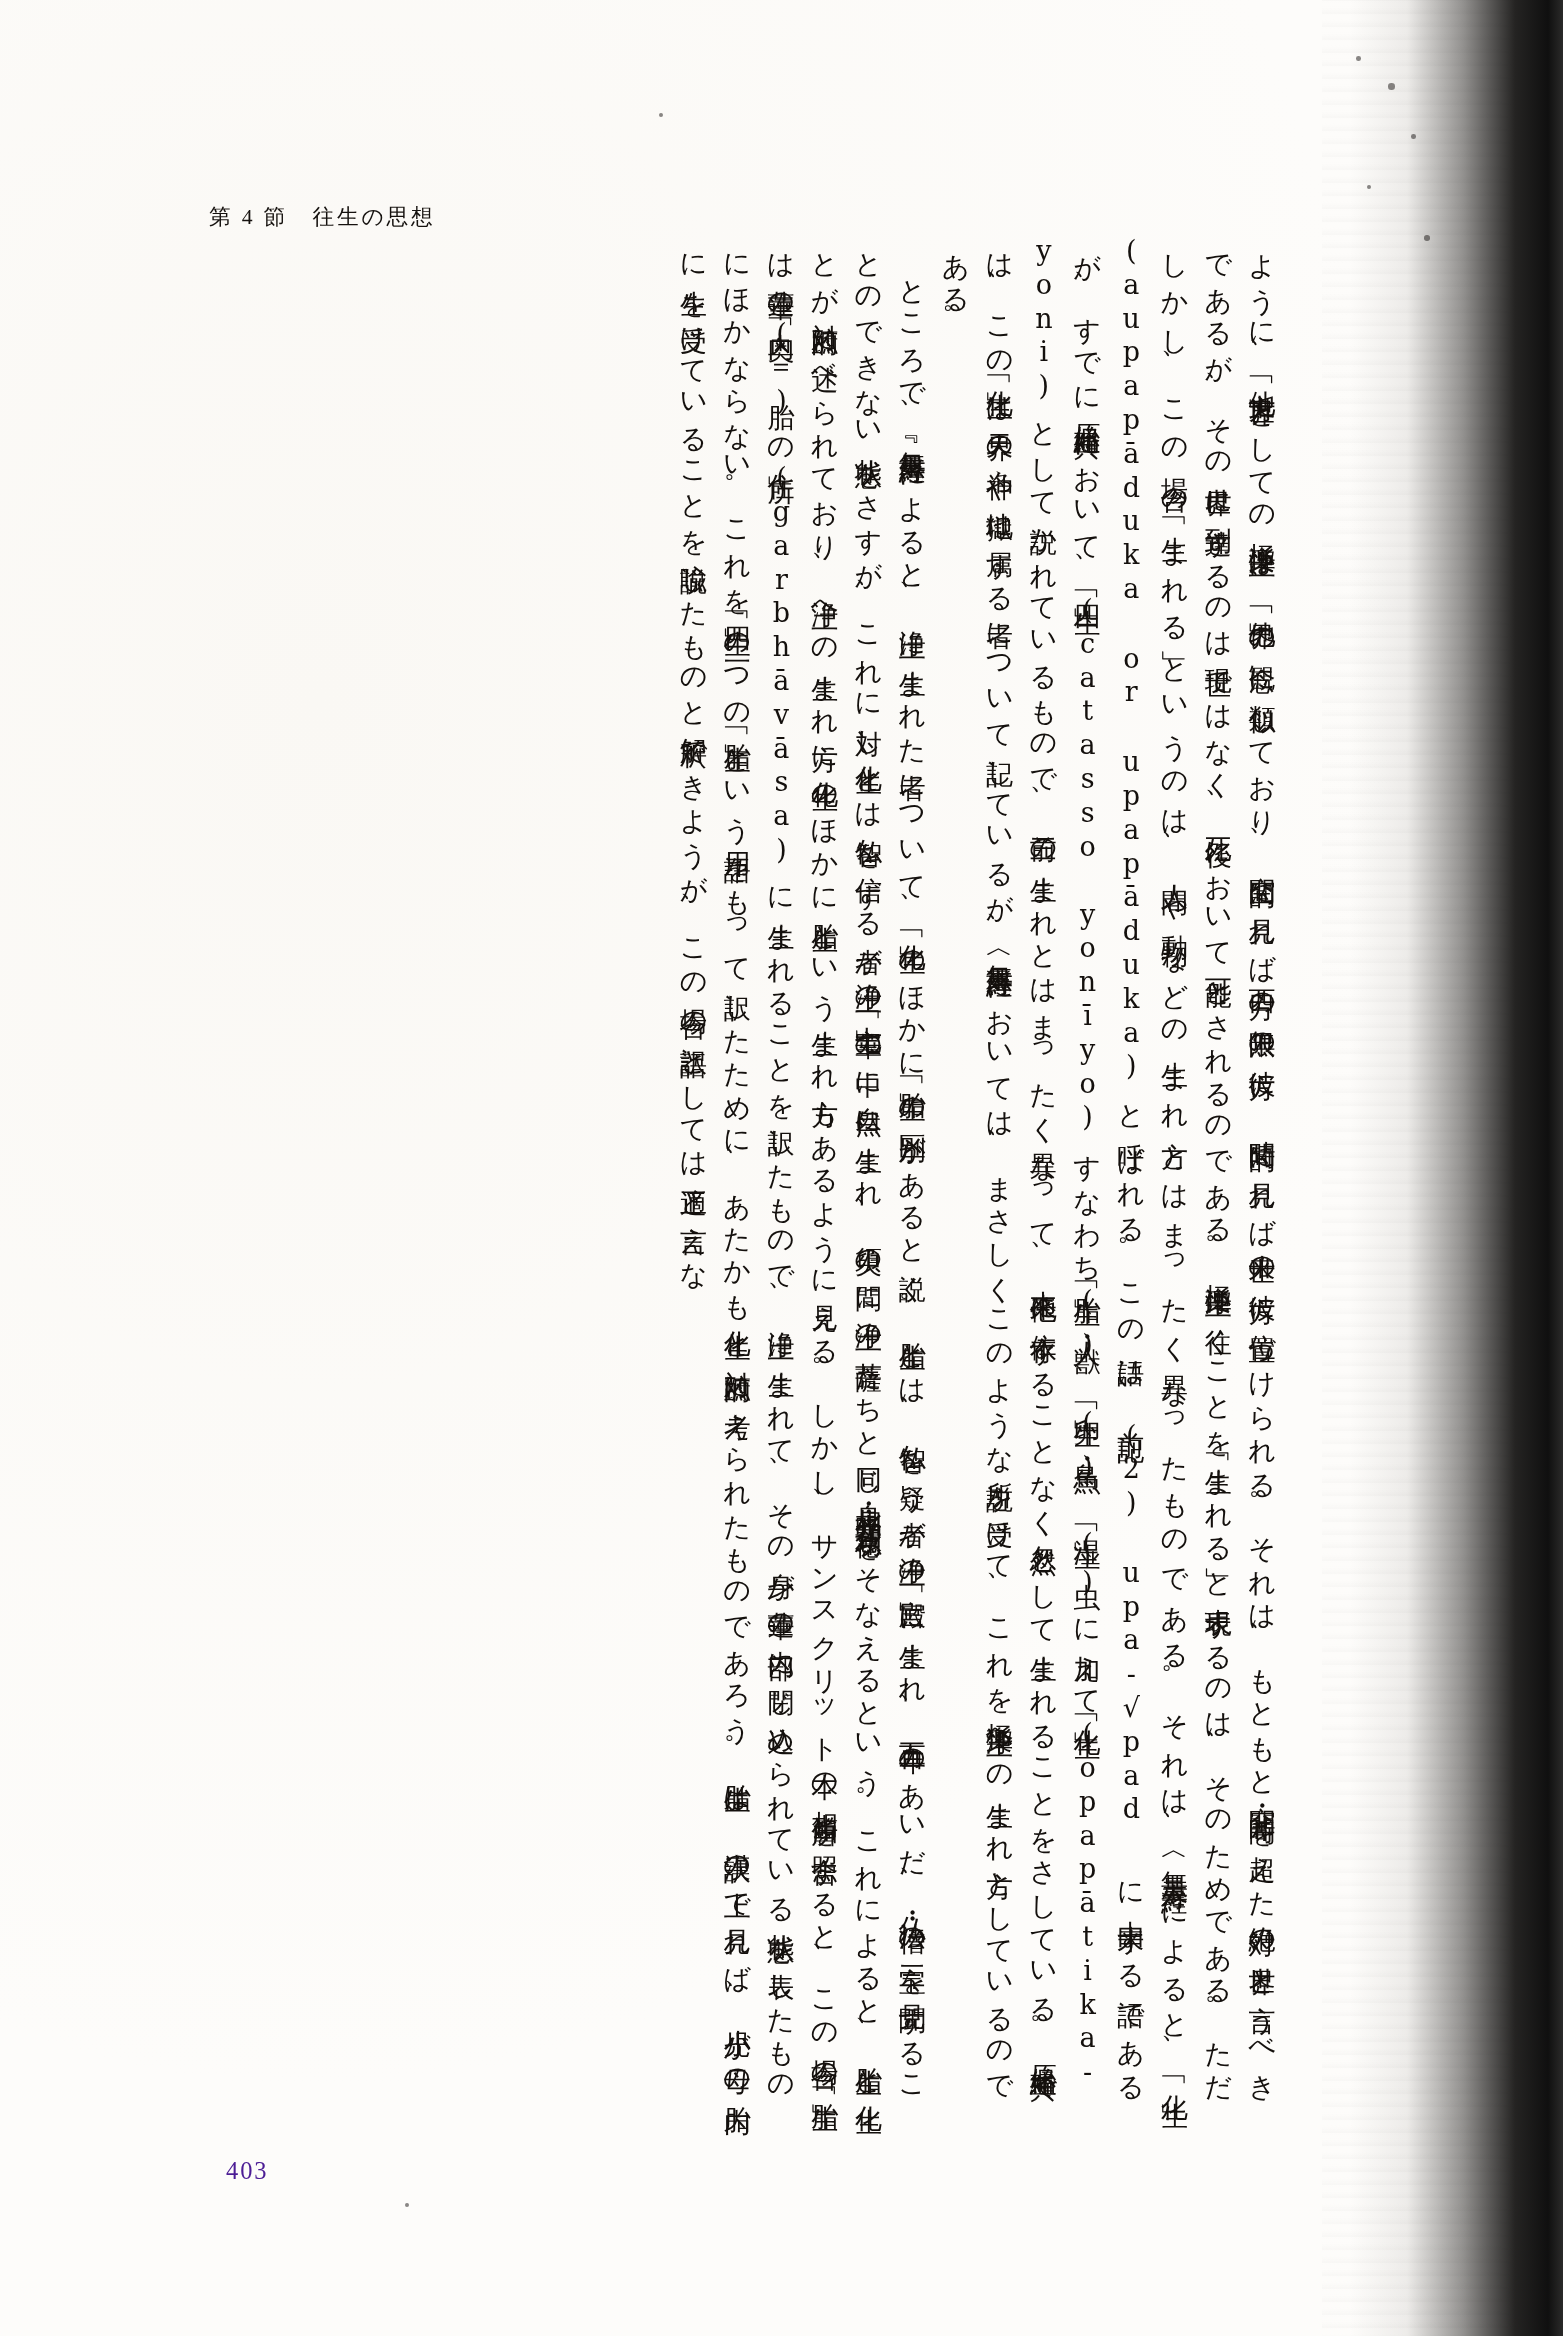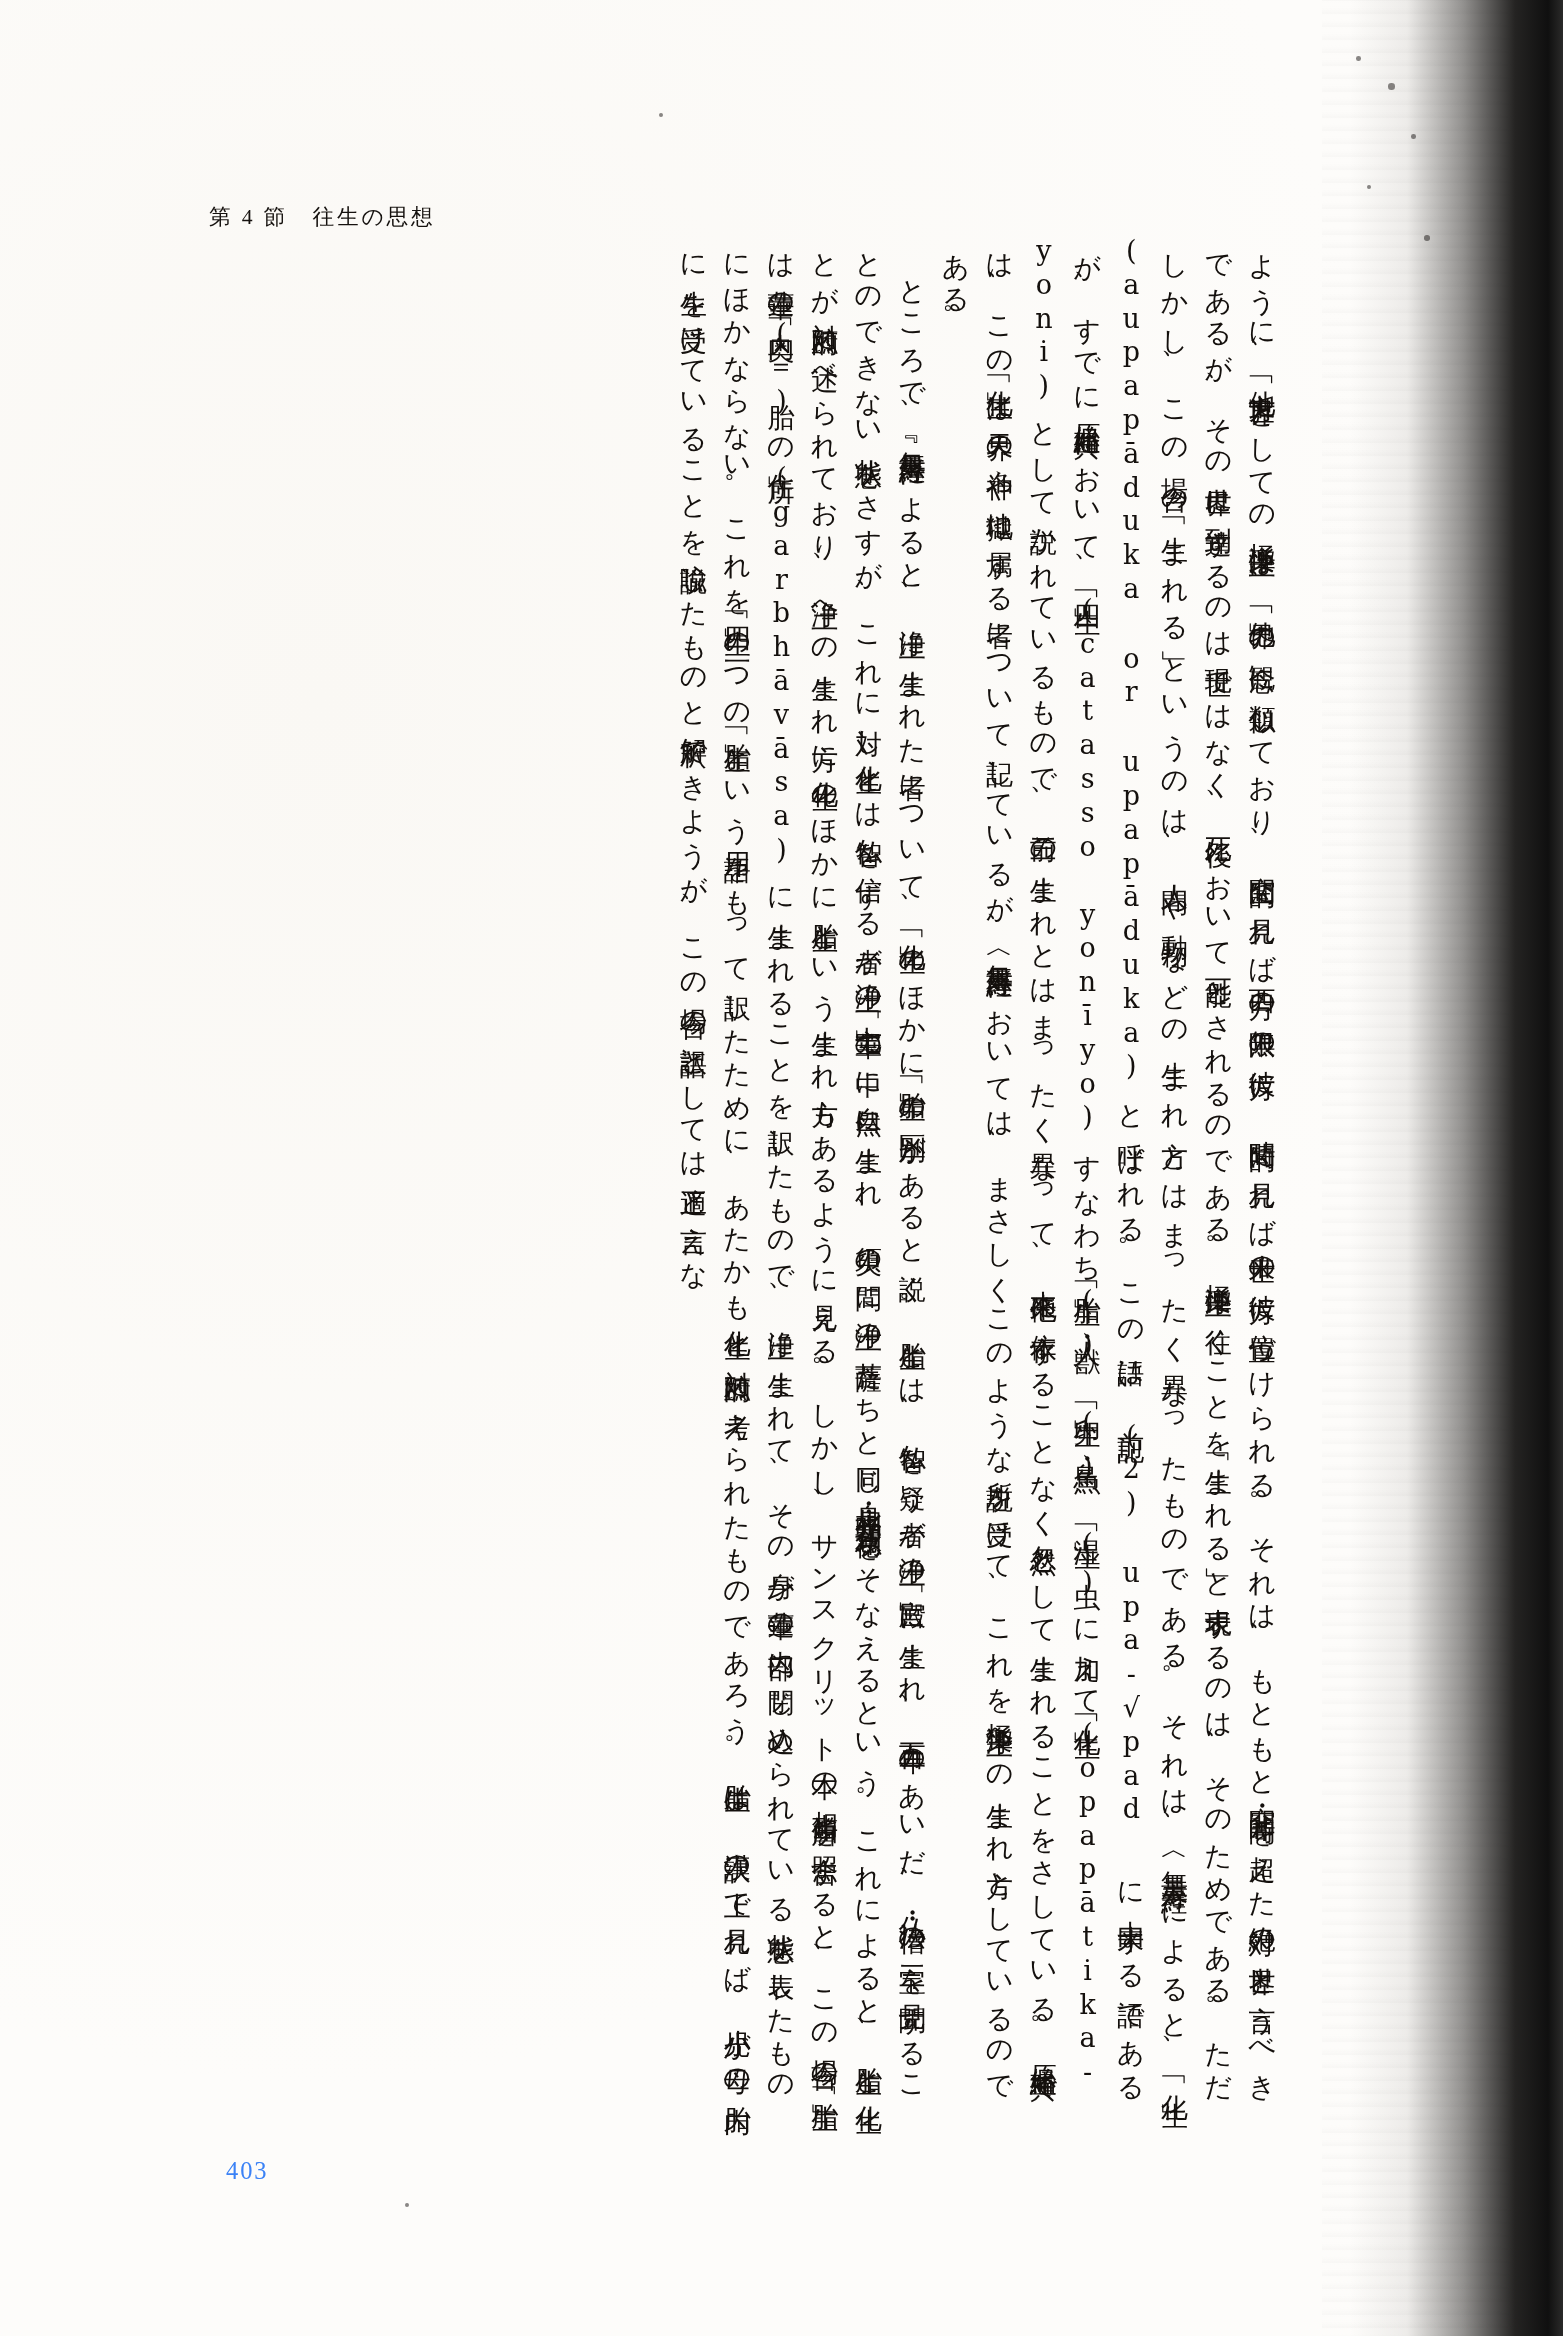--- a/index.html
+++ b/index.html
@@ -87,21 +87,21 @@
     white-space: nowrap;
   }
 
   
   .folio {
     position: absolute;
     left: 226px;
     bottom: 151px;
     font-size: 24.5px;
     letter-spacing: 1.9px;
-    color: #3b82f6;
+    color: #4c1d95;
   }
 
   
   .tategaki {
     position: absolute;
     top: 235px;
     right: 311px;
     height: 1855px;
     width: 1205px;
     writing-mode: vertical-rl;

